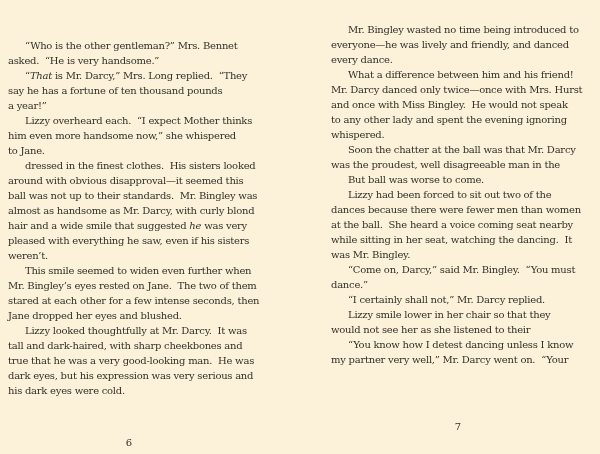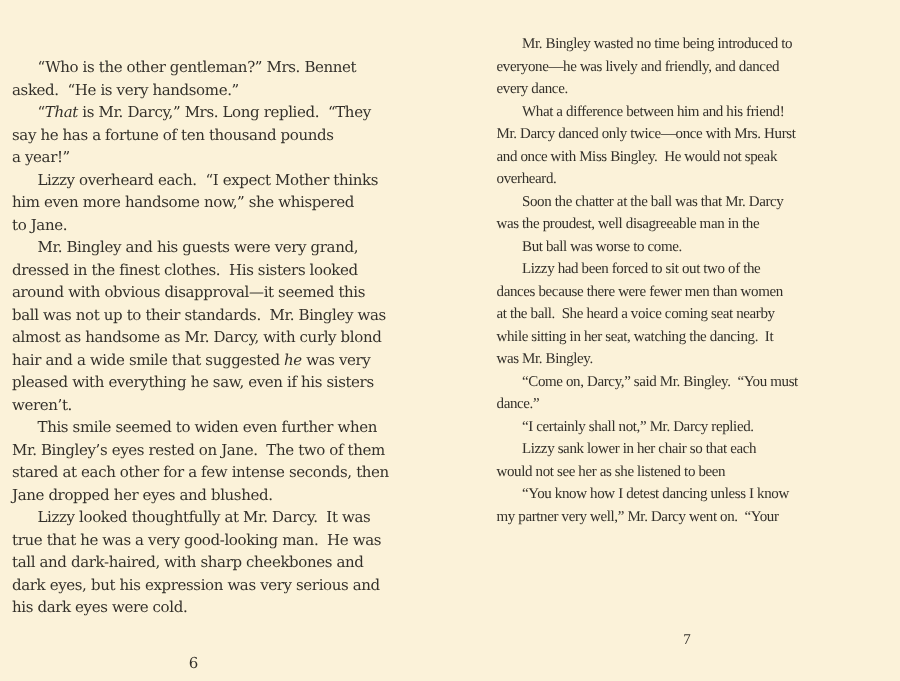--- a/index.html
+++ b/index.html
@@ -14,21 +14,21 @@
     background: #fbf2d9;
     font-family: "DejaVu Serif", serif;
     color: #33302a;
   }
   .page {
     position: absolute;
     top: 22px;
     height: 420px;
   }
   .page.left  { left: 8px;  width: 242px; margin-top: 16px; }
-  .page.right { left: 331px; width: 254px; font-family: Liberation Serif, serif; }
+  .page.right { left: 331px; width: 254px; }
   .line {
     white-space: pre;          
     font-size: 10px;
     line-height: 15px;
     letter-spacing: -0.25px;
   }
   .para .line:first-child { text-indent: 17px; }
   .line em { }
   .page-number {
     position: absolute;
@@ -53,58 +53,58 @@
         <div class="line">“<em>That</em> is Mr. Darcy,” Mrs. Long replied.  “They</div>
         <div class="line">say he has a fortune of ten thousand pounds</div>
         <div class="line">a year!”</div>
       </div>
       <div class="para">
         <div class="line">Lizzy overheard each.  “I expect Mother thinks</div>
         <div class="line">him even more handsome now,” she whispered</div>
         <div class="line">to Jane.</div>
       </div>
       <div class="para">
-        <div class="line">Mr. Bingley and his guests were very grand,</div>
         <div class="line">dressed in the finest clothes.  His sisters looked</div>
         <div class="line">around with obvious disapproval—it seemed this</div>
         <div class="line">ball was not up to their standards.  Mr. Bingley was</div>
         <div class="line">almost as handsome as Mr. Darcy, with curly blond</div>
         <div class="line">hair and a wide smile that suggested <em>he</em> was very</div>
         <div class="line">pleased with everything he saw, even if his sisters</div>
         <div class="line">weren’t.</div>
       </div>
       <div class="para">
         <div class="line">This smile seemed to widen even further when</div>
         <div class="line">Mr. Bingley’s eyes rested on Jane.  The two of them</div>
         <div class="line">stared at each other for a few intense seconds, then</div>
         <div class="line">Jane dropped her eyes and blushed.</div>
       </div>
       <div class="para">
         <div class="line">Lizzy looked thoughtfully at Mr. Darcy.  It was</div>
+        <div class="line">tall and dark-haired, with sharp cheekbones and</div>
         <div class="line">true that he was a very good-looking man.  He was</div>
-        <div class="line">tall and dark-haired, with sharp cheekbones and</div>
         <div class="line">dark eyes, but his expression was very serious and</div>
         <div class="line">his dark eyes were cold.</div>
       </div>
     </div>
   <div class="page-number">6</div>
 </div>
 
 <div class="page right">
   <div>
       <div class="para">
         <div class="line">Mr. Bingley wasted no time being introduced to</div>
         <div class="line">everyone—he was lively and friendly, and danced</div>
         <div class="line">every dance.</div>
       </div>
       <div class="para">
         <div class="line">What a difference between him and his friend!</div>
         <div class="line">Mr. Darcy danced only twice—once with Mrs. Hurst</div>
         <div class="line">and once with Miss Bingley.  He would not speak</div>
-        <div class="line">overheard.</div>
+        <div class="line">to any other lady and spent the evening ignoring</div>
+        <div class="line">whispered.</div>
       </div>
       <div class="para">
         <div class="line">Soon the chatter at the ball was that Mr. Darcy</div>
         <div class="line">was the proudest, well disagreeable man in the</div>
       </div>
       <div class="para">
         <div class="line">But ball was worse to come.</div>
       </div>
       <div class="para">
         <div class="line">Lizzy had been forced to sit out two of the</div>
@@ -114,22 +114,22 @@
         <div class="line">was Mr. Bingley.</div>
       </div>
       <div class="para">
         <div class="line">“Come on, Darcy,” said Mr. Bingley.  “You must</div>
         <div class="line">dance.”</div>
       </div>
       <div class="para">
         <div class="line">“I certainly shall not,” Mr. Darcy replied.</div>
       </div>
       <div class="para">
-        <div class="line">Lizzy sank lower in her chair so that each</div>
-        <div class="line">would not see her as she listened to been</div>
+        <div class="line">Lizzy smile lower in her chair so that they</div>
+        <div class="line">would not see her as she listened to their</div>
       </div>
       <div class="para">
         <div class="line">“You know how I detest dancing unless I know</div>
         <div class="line">my partner very well,” Mr. Darcy went on.  “Your</div>
       </div>
     </div>
   <div class="page-number">7</div>
 </div>
 
 </body></html>

